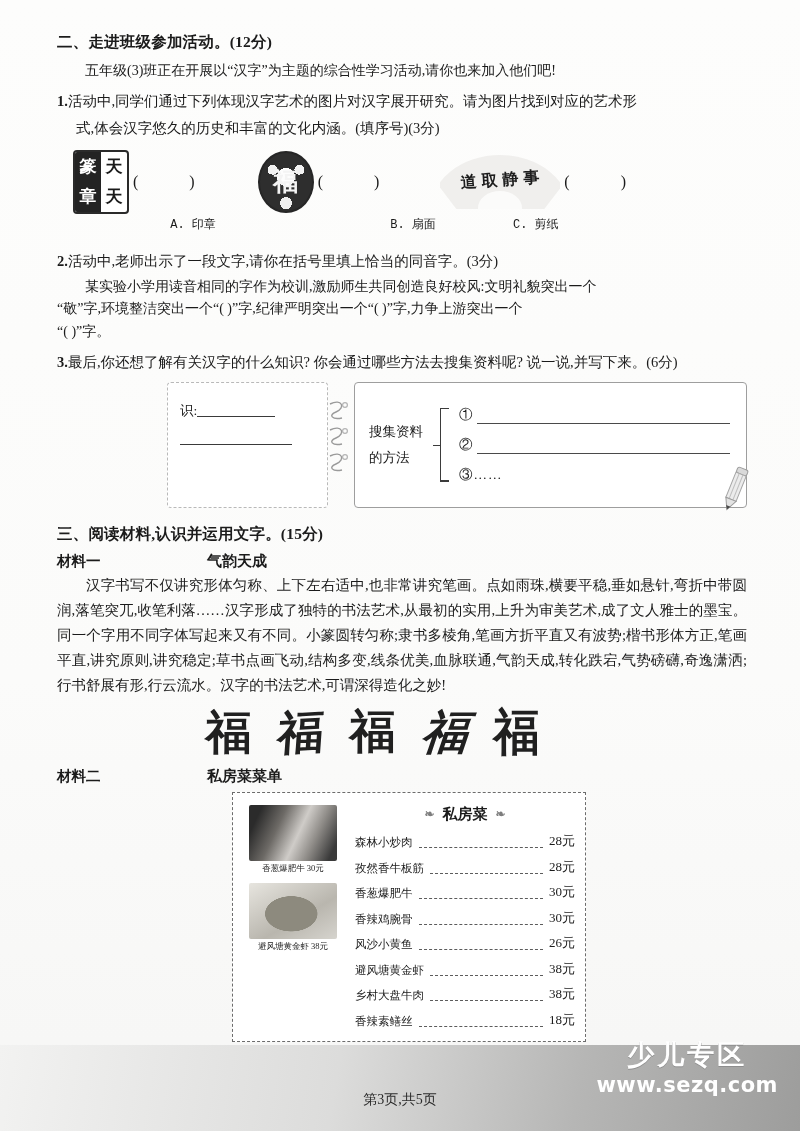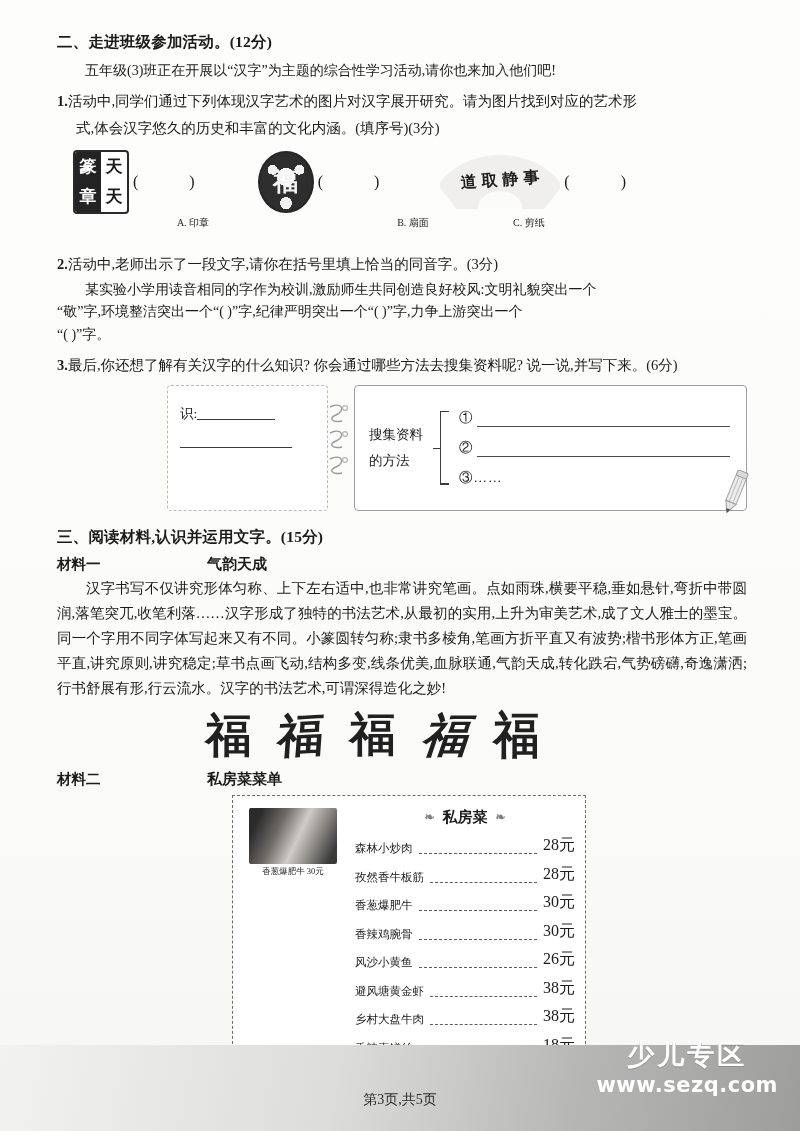--- a/index.html
+++ b/index.html
@@ -85,21 +85,21 @@
   }
   .fan .ink{
     position:absolute;left:12px;top:12px;width:96px;height:26px;
     display:flex;align-items:center;justify-content:center;gap:5px;
     color:#1d1d1d;font-weight:bold;font-size:16px;
     font-family:"DejaVu Serif",serif;transform:rotate(-4deg);
   }
   .fan .ink i{font-style:normal;}
 
   .choices{
-    display:flex;margin:2px 0 22px 0;padding-left:16px;font-size:10px;
+    display:flex;margin:2px 0 16px 0;padding-left:16px;font-size:12px;font-family:Liberation Mono, monospace;
   }
   .choices span{display:block;}
 
   
   .diagram{
     position:relative;margin:8px 0 6px 0;padding-left:110px;
     display:flex;align-items:stretch;
   }
   .nb-left{
     width:135px;border:1.5px dashed #b9b9b9;border-radius:4px;
@@ -188,21 +188,21 @@
   .menu-title{
     font-size:15px;font-weight:bold;text-align:center;margin:0 0 8px 0;
     display:flex;align-items:center;justify-content:center;gap:8px;
   }
   .orn{font-size:12px;color:#7d7d7d;}
   .mrow{display:flex;align-items:flex-end;font-size:11.5px;margin-bottom:7.5px;}
   .mname{white-space:nowrap;}
   .mdots{
     flex:1;border-bottom:1.4px dashed #5c5c5c;height:7px;margin:0 6px 2px 6px;
   }
-  .mprice{white-space:nowrap;font-size:16px;}
+  .mprice{white-space:nowrap;font-size:13px;}
 
   
   .footer-band{
     position:absolute;left:0;bottom:0;width:800px;height:86px;
     background:linear-gradient(100deg,#f2f2f1 0%,#dcdcdb 42%,#b6b6b5 72%,#9d9d9c 100%);
   }
   .page-no{
     position:absolute;left:0;bottom:22px;width:800px;text-align:center;
     font-size:14px;color:#2b2b2b;
   }
@@ -362,20 +362,24 @@
       <span class="mat-label">材料二</span>
       <span class="mat-title">私房菜菜单</span>
     </div>
 
     <div class="menu-box">
       <div class="menu-photos">
         <div class="photo-cell">
           <div class="photo p2"></div>
           <div class="photo-cap">香葱爆肥牛    30元</div>
         </div>
+        <div class="photo-cell">
+          <div class="photo p3"></div>
+          <div class="photo-cap">避风塘黄金虾  38元</div>
+        </div>
       </div>
 
       <div class="menu-list">
         <div class="menu-title">
           <span class="orn">❧</span>
           <span>私房菜</span>
           <span class="orn">❧</span>
         </div>
 
         <div class="mrow">

